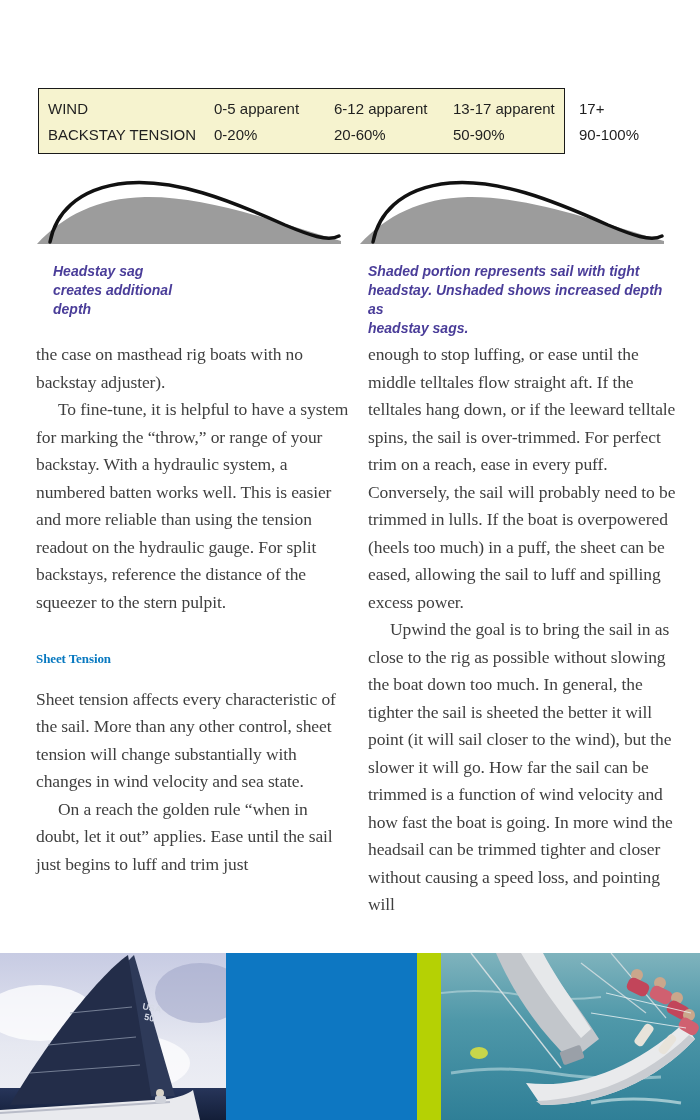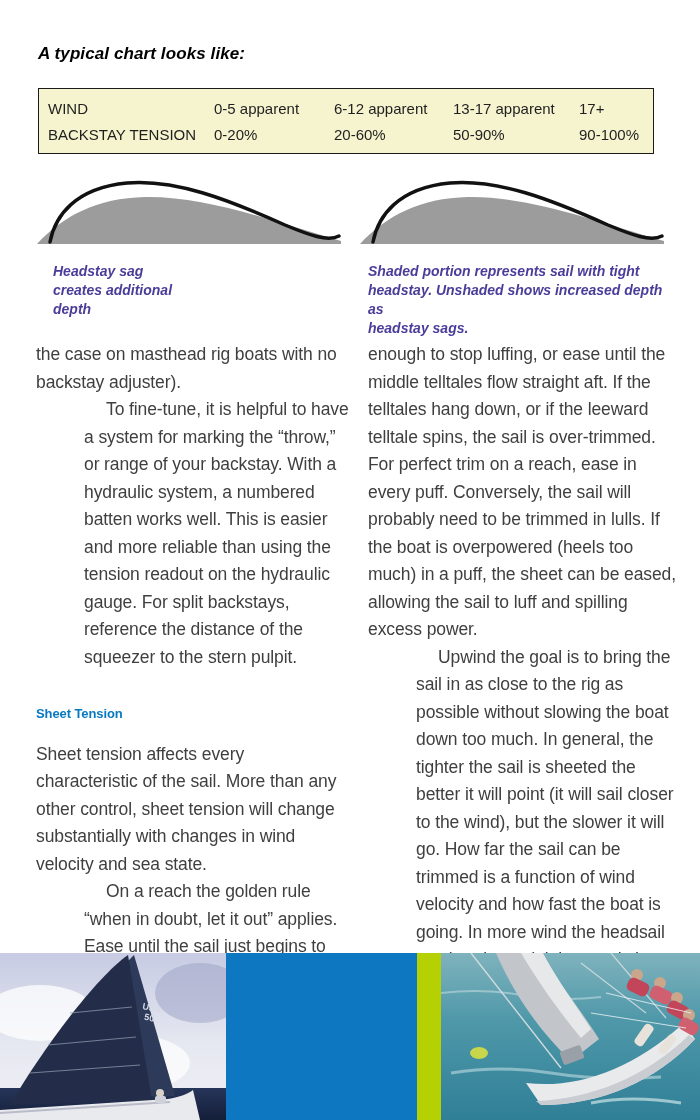--- a/index.html
+++ b/index.html
@@ -16,21 +16,21 @@
   body{font-family:"Liberation Sans",sans-serif;}
   .page{position:relative;width:700px;height:1120px;background:#fff;overflow:hidden;}
 
   .intro-heading{
     position:absolute;left:38px;top:44px;
     font-size:17px;font-weight:bold;font-style:italic;color:#000;
     letter-spacing:.1px;
   }
 
   .chart-table{
-    position:absolute;left:38px;top:88px;width:616px;height:66px;
+    position:absolute;left:38px;top:88px;width:527px;height:66px;
     background:var(--table-bg);border:1px solid #1a1a1a;
     display:grid;grid-template-columns:166px 120px 119px 126px 1fr;
     grid-template-rows:1fr 1fr;align-items:center;
     padding:6px 0 6px 9px;
     font-size:15px;color:#1f1f1f;
   }
   .chart-table .cell{white-space:nowrap;}
 
   .diagram{position:absolute;top:172px;width:310px;height:76px;}
   .diagram.left{left:35px;}
@@ -41,43 +41,43 @@
     font-size:14px;font-style:italic;font-weight:600;
     color:var(--caption-purple);line-height:19px;white-space:pre-line;
   }
   .caption.left{left:53px;width:170px;}
   .caption.right{left:368px;width:300px;}
 
   .col{
     position:absolute;top:341px;
     font-size:17.5px;line-height:27.5px;color:var(--body-text);
     letter-spacing:-0.1px;
+    font-family:Liberation Serif, serif;
   }
   .col.left{left:36px;width:314px;}
   .col.right{left:368px;width:308px;}
-  .col p.indent{text-indent:22px;margin-left:48px;}
+  .col p.indent{text-indent:22px;}
   .section-heading{
     font-size:13px;font-weight:bold;color:var(--heading-blue);
     margin-top:29px;margin-bottom:13px;
   }
 
   .bottom-strip{position:absolute;left:0;top:953px;width:700px;height:167px;display:flex;}
   .photo{position:relative;height:167px;overflow:hidden;}
   .photo-left{width:226px;}
   .block-blue{width:191px;height:167px;background:var(--accent-blue);}
   .block-green{width:24px;height:167px;background:var(--accent-green);}
   .photo-right{width:259px;}
   .photo svg{display:block;}
 </style>
 </head>
 <body>
 
 <div class="page">
 
-  <div class="intro-heading">A typical chart looks like:</div>
 
   <div class="chart-table">
     <div class="cell">WIND</div>
     <div class="cell">0-5 apparent</div>
     <div class="cell">6-12 apparent</div>
     <div class="cell">13-17 apparent</div>
     <div class="cell">17+</div>
     <div class="cell">BACKSTAY TENSION</div>
     <div class="cell">0-20%</div>
     <div class="cell">20-60%</div>

